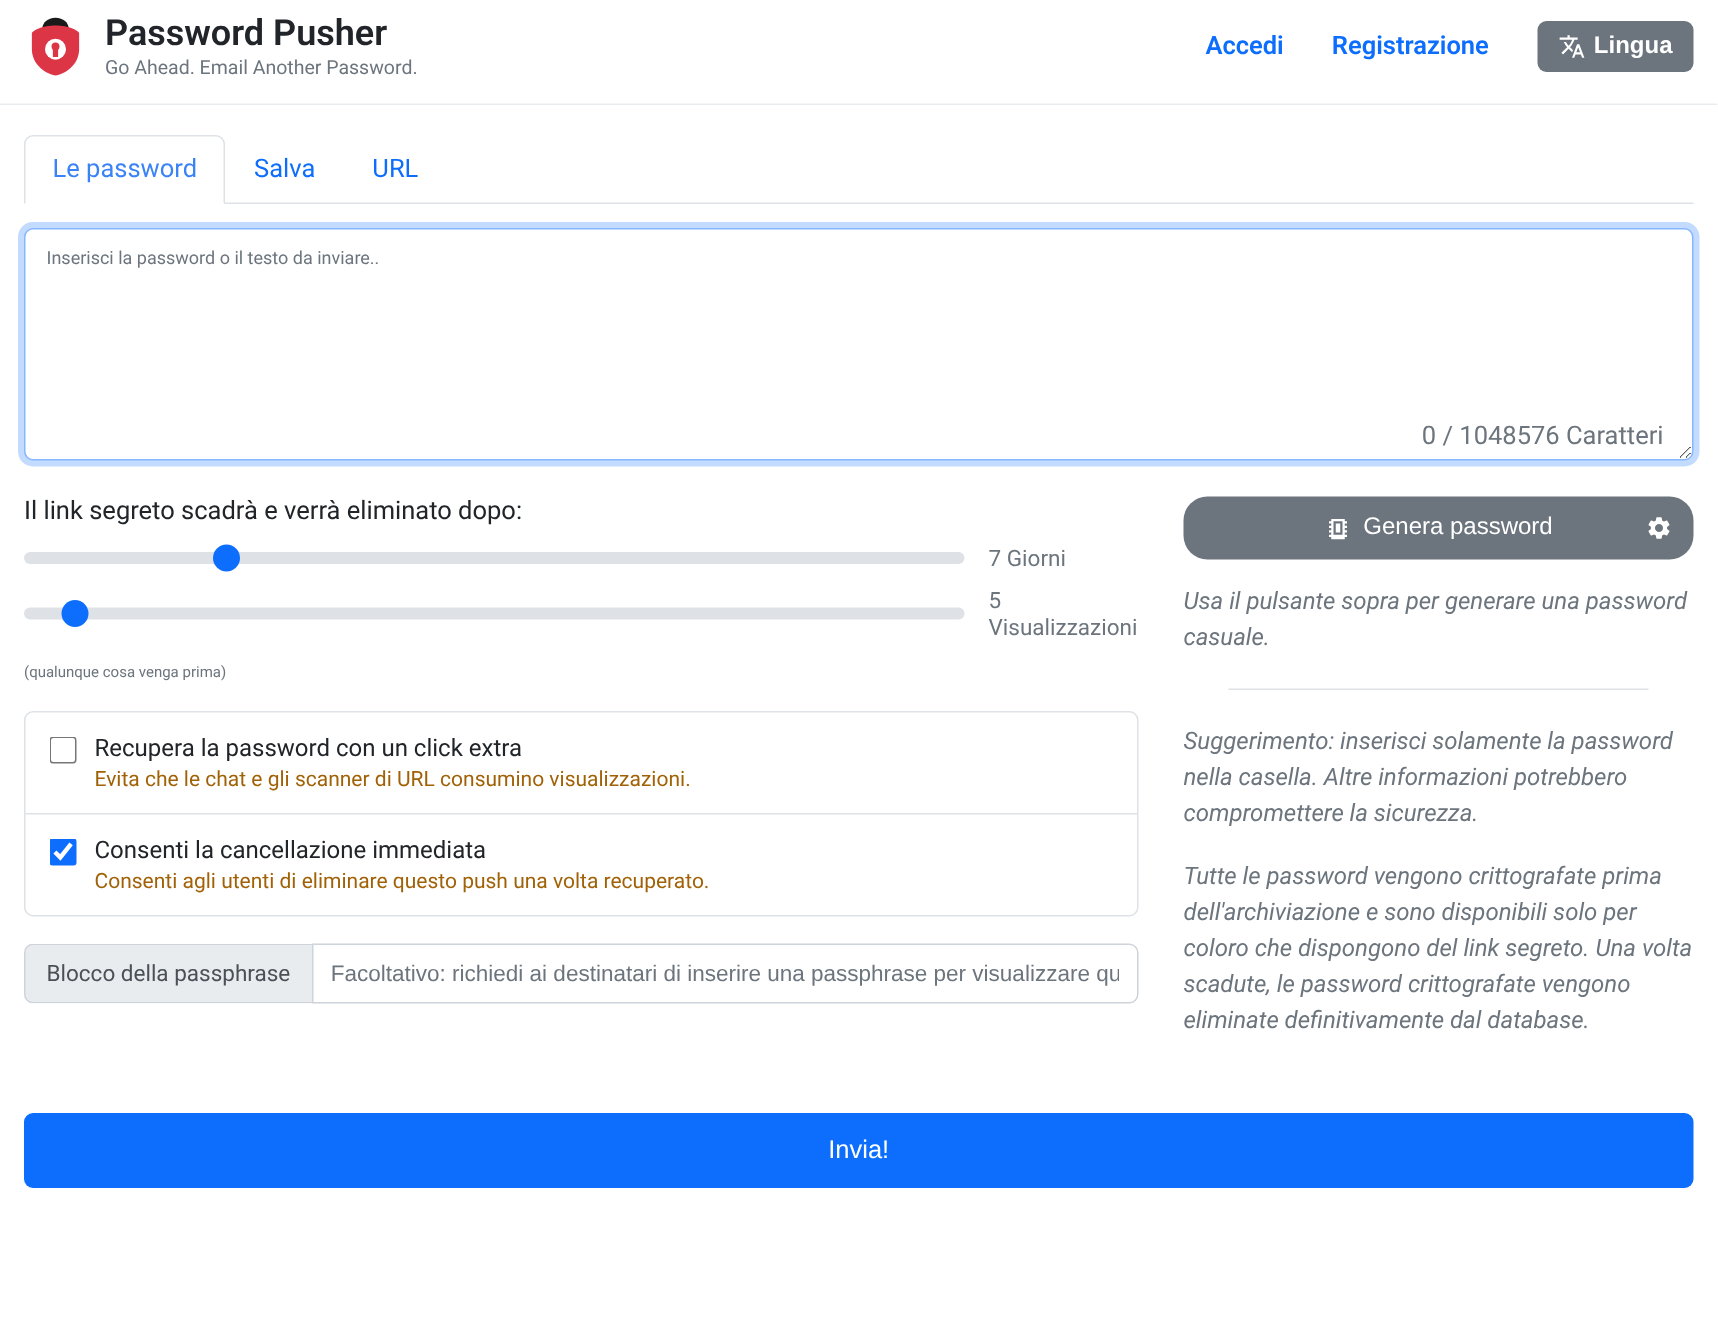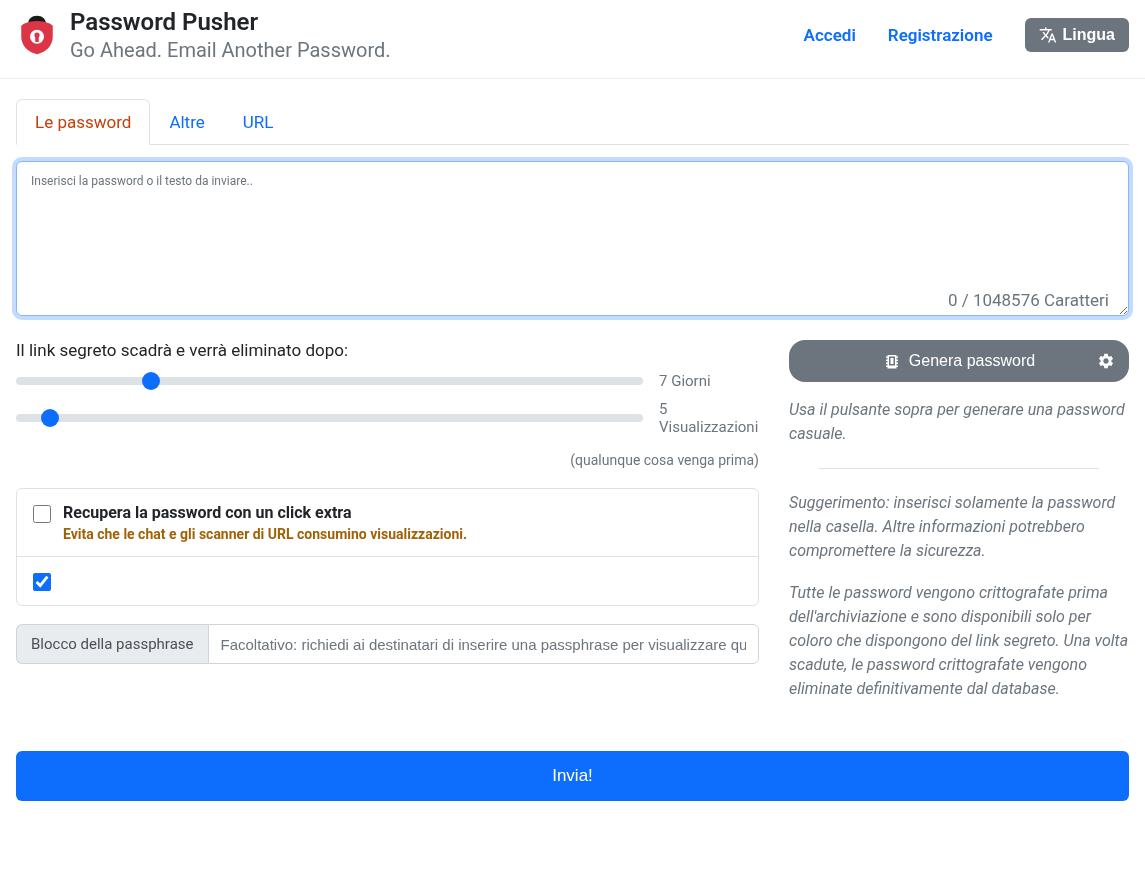--- a/index.html
+++ b/index.html
@@ -34,21 +34,21 @@
     .logo {
       width: 42px;
       height: 42px;
     }
     .brand-text h1 {
       font-size: 24px;
       font-weight: 600;
       color: #212529;
     }
     .brand-text p {
-      font-size: 20px;
+      font-size: 13px;
       color: #6c757d;
       margin-top: 2px;
     }
     .header-right {
       display: flex;
       align-items: center;
       gap: 32px;
     }
     .header-link {
       color: #0d6efd;
@@ -79,21 +79,21 @@
       padding: 12px 18px;
       color: #0d6efd;
       cursor: pointer;
       border: 1px solid transparent;
       border-top-left-radius: 6px;
       border-top-right-radius: 6px;
       margin-bottom: -1px;
       font-size: 17px;
     }
     .tab.active {
-      color: #c2410c;
+      color: #3b82f6;
       border-color: #dee2e6 #dee2e6 #fff;
       background: #fff;
     }
     
     .content {
       margin-top: 16px;
     }
     .textarea-wrapper {
       position: relative;
     }
@@ -167,23 +167,23 @@
       border-radius: 50%;
       border: none;
       cursor: pointer;
     }
     .slider-label {
       width: 100px;
       color: #6c757d;
       font-size: 15px;
     }
     .whichever {
-      text-align: right;
-      color: #6c757d;
-      font-size: 14px;
+      text-align: left;
+      color: #6c757d;
+      font-size: 10px;
       margin: 16px 0 20px;
     }
     
     .options-list {
       border: 1px solid #dee2e6;
       border-radius: 6px;
     }
     .option-item {
       padding: 14px 16px;
       border-bottom: 1px solid #dee2e6;
@@ -195,21 +195,20 @@
     }
     .option-checkbox {
       width: 18px;
       height: 18px;
       margin-top: 2px;
       cursor: pointer;
       accent-color: #0d6efd;
     }
     .option-text {
       flex: 1;
-      font-weight: bold;
     }
     .option-title {
       font-size: 16px;
       color: #212529;
     }
     .option-desc {
       font-size: 14px;
       color: #a16207;
       margin-top: 4px;
     }
@@ -332,21 +331,21 @@
         <path d="M12.87 15.07l-2.54-2.51.03-.03c1.74-1.94 2.98-4.17 3.71-6.53H17V4h-7V2H8v2H1v1.99h11.17C11.5 7.92 10.44 9.75 9 11.35 8.07 10.32 7.3 9.19 6.69 8h-2c.73 1.63 1.73 3.17 2.98 4.56l-5.09 5.02L4 19l5-5 3.11 3.11.76-2.04zM18.5 10h-2L12 22h2l1.12-3h4.75L21 22h2l-4.5-12zm-2.62 7l1.62-4.33L19.12 17h-3.24z"></path>
       </svg>
       <span>Lingua</span>
     </button>
   </div>
 </div>
 
 <div class="container">
   <div class="tabs">
     <div class="tab active">Le password</div>
-    <div class="tab">Altre</div>
+    <div class="tab">Salva</div>
     <div class="tab">URL</div>
   </div>
 
   <div class="content">
     <div class="textarea-wrapper">
       <textarea class="main-textarea" placeholder="Inserisci la password o il testo da inviare.." style=""></textarea>
       <div class="char-count">0 / 1048576 Caratteri</div>
     </div>
 
     <div class="two-col">
@@ -375,20 +374,24 @@
         <div class="options-list">
           <div class="option-item">
             <input type="checkbox" class="option-checkbox" style="">
             <div class="option-text">
               <div class="option-title">Recupera la password con un click extra</div>
               <div class="option-desc">Evita che le chat e gli scanner di URL consumino visualizzazioni.</div>
             </div>
           </div>
           <div class="option-item">
             <input type="checkbox" class="option-checkbox" checked="" style="">
+            <div class="option-text">
+              <div class="option-title">Consenti la cancellazione immediata</div>
+              <div class="option-desc">Consenti agli utenti di eliminare questo push una volta recuperato.</div>
+            </div>
           </div>
         </div>
 
         <div class="passphrase-group">
           <div class="passphrase-label">Blocco della passphrase</div>
           <input type="text" class="passphrase-input" placeholder="Facoltativo: richiedi ai destinatari di inserire una passphrase per visualizzare questo push" style="">
         </div>
 
       </div>
 

